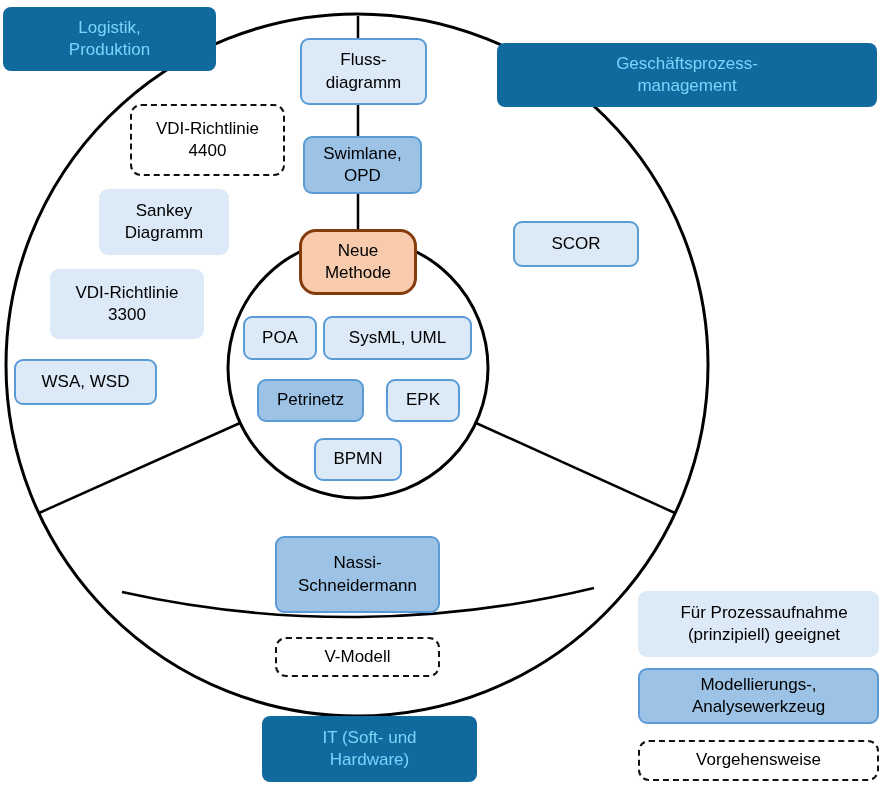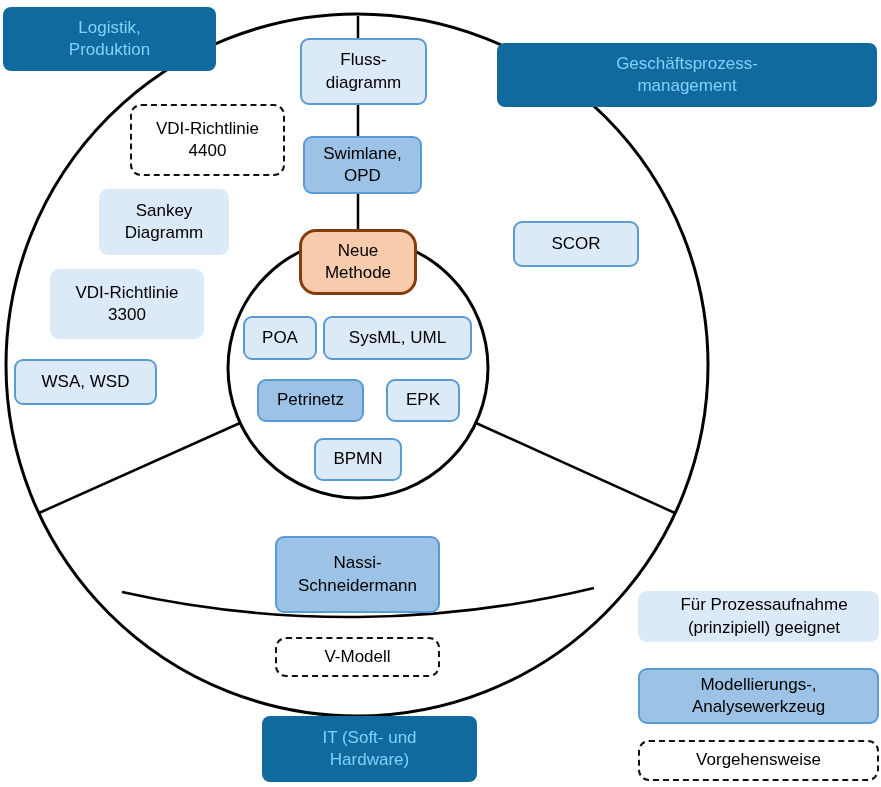--- a/index.html
+++ b/index.html
@@ -109,21 +109,21 @@
   </div>
 
   <div class="box medium" style="left:275px; top:536px; width:165px; height:77px;">
     <span class="label">Nassi-
 Schneidermann</span>
   </div>
   <div class="box dashed" style="left:275px; top:637px; width:165px; height:40px;">
     <span class="label">V-Modell</span>
   </div>
 
-  <div class="box light-plain" style="left:638px; top:591px; width:241px; height:51px;padding-left:11px;">
+  <div class="box light-plain" style="left:638px; top:591px; width:241px; height:66px;padding-left:11px;">
     <span class="label">Für Prozessaufnahme
 (prinzipiell) geeignet</span>
   </div>
   <div class="box medium" style="left:638px; top:668px; width:241px; height:56px;">
     <span class="label">Modellierungs-,
 Analysewerkzeug</span>
   </div>
   <div class="box dashed" style="left:638px; top:740px; width:241px; height:41px;">
     <span class="label">Vorgehensweise</span>
   </div>

